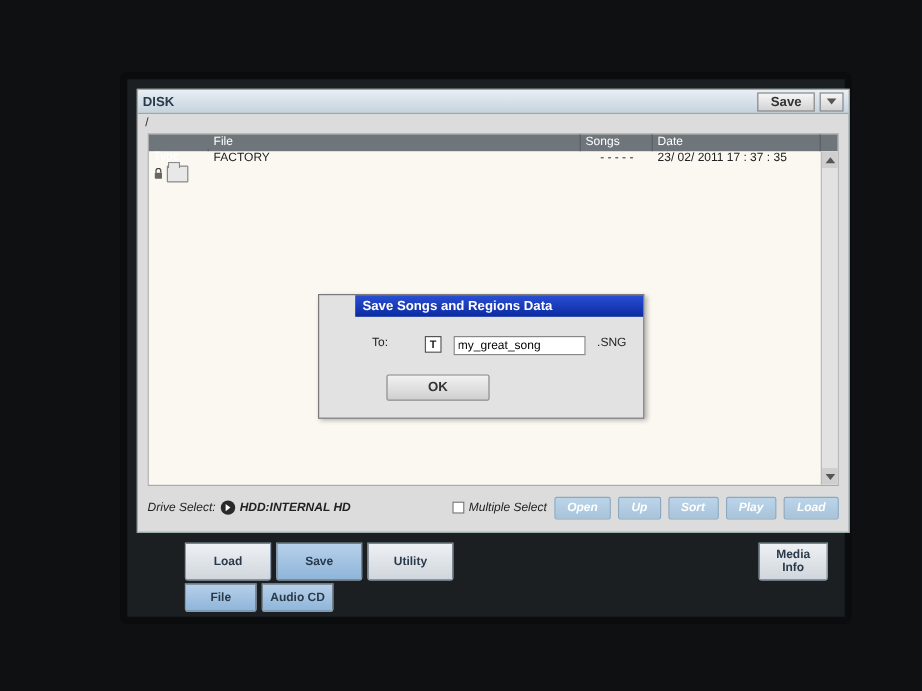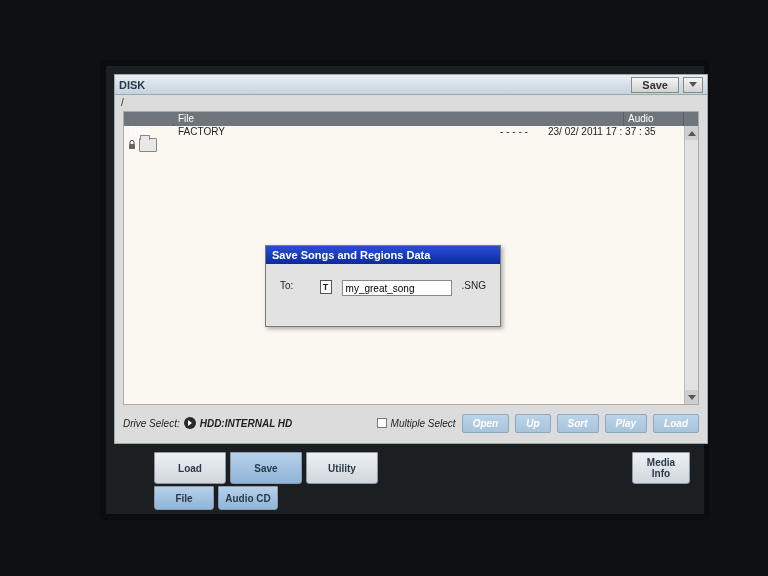--- a/index.html
+++ b/index.html
@@ -82,22 +82,22 @@
   .bottom-bar .spacer { flex:1; }
   .ms { display:flex; align-items:center; gap:4px;text-align:right; }
   .ms .box { width:10px; height:10px; border:1px solid #777; background:#fff; }
   .act-btn {
     background: linear-gradient(#bcd4e8,#a7c4db); border:1px solid #8aa8c0; color:#fff;
     font-size:10px; font-weight:bold; padding:3px 10px; border-radius:2px;
   }
 
   
   .modal {
-    position: absolute; left: 150px; top: 170px; width: 236px;
-    background: #e2e2e2; border: 1px solid #7a7a7a; box-shadow: 2px 2px 4px rgba(0,0,0,.3);
+    position: absolute; left: 150px; top: 170px; width: 272px;
+    background: #e2e2e2; border: 1px solid #7a7a7a; box-shadow: 2px 2px 4px rgba(0,0,0,.3); padding-left: 30px;
   }
   .modal-title { background: linear-gradient(#2a4fd6,#0a2aa0); color:#fff; font-size:11px; font-weight:bold; padding:3px 6px; }
   .modal-body { padding: 16px 14px 14px 14px; display:flex; flex-direction:column; gap:16px; }
   .field-row { display:flex; align-items:flex-start; gap:10px; font-size:10px; color:#222; }
   .t-icon { width:14px; height:14px; border:1px solid #555; background:#fff; display:flex; align-items:center; justify-content:center; font-size:9px; font-weight:bold;}
   .text-in { width:110px; height:16px; border:1px solid #888; background:#fff; font-size:10px; padding:1px 3px; }
   .modal-btns { display:flex; justify-content:space-between; padding: 0 12px; }
   .modal-btns .mbtn {
     width: 86px; height: 22px; background: linear-gradient(#f2f2f2,#cfcfcf);
     border:1px solid #8a8a8a; font-size:11px; font-weight:bold; color:#333;
@@ -138,21 +138,22 @@
     </div>
 
     <div class="path-row">
       <span>/</span>
     </div>
 
     <div class="file-panel">
       <div class="file-header">
         <div class="col-type">Type</div>
         <div class="col-file">File</div>
-        <div class="col-size">Audio</div>
+        <div class="col-size">Songs</div>
+        <div class="col-date">Date</div>
         <div class="col-scroll"></div>
       </div>
       <div class="file-body">
         <div class="file-row">
           <div class="col-type">
             <span class="lock-ic">
               <svg viewBox="0 0 8 10">
                   <path d="M2 4 V2.3 a2 2 0 0 1 4 0 V4" fill="none" stroke="#444" stroke-width="1"></path>
                   <rect x="1" y="4" width="6" height="5" rx="0.6" fill="#666"></rect>
                 </svg>
@@ -199,20 +200,21 @@
     <div class="modal">
       <div class="modal-title">Save Songs and Regions Data</div>
       <div class="modal-body">
         <div class="field-row">
           <span style="width:36px;">To:</span>
           <span class="t-icon">T</span>
           <input class="text-in" value="my_great_song" style="">
           <span>.SNG</span>
         </div>
         <div class="modal-btns">
+          <span class="mbtn">OK</span>
         </div>
       </div>
     </div>
 
   </div>
 
   <div class="tabrow1">
     <div class="tab">Load</div>
     <div class="tab sel">Save</div>
     <div class="tab">Utility</div>

